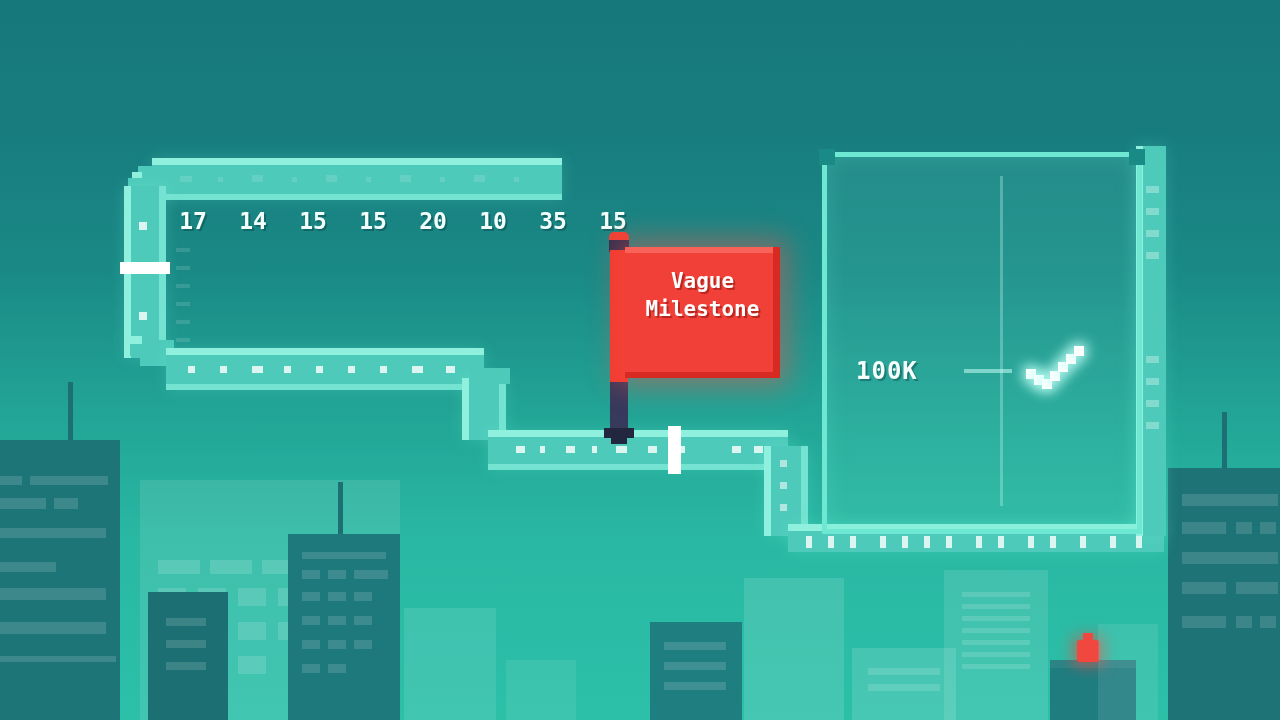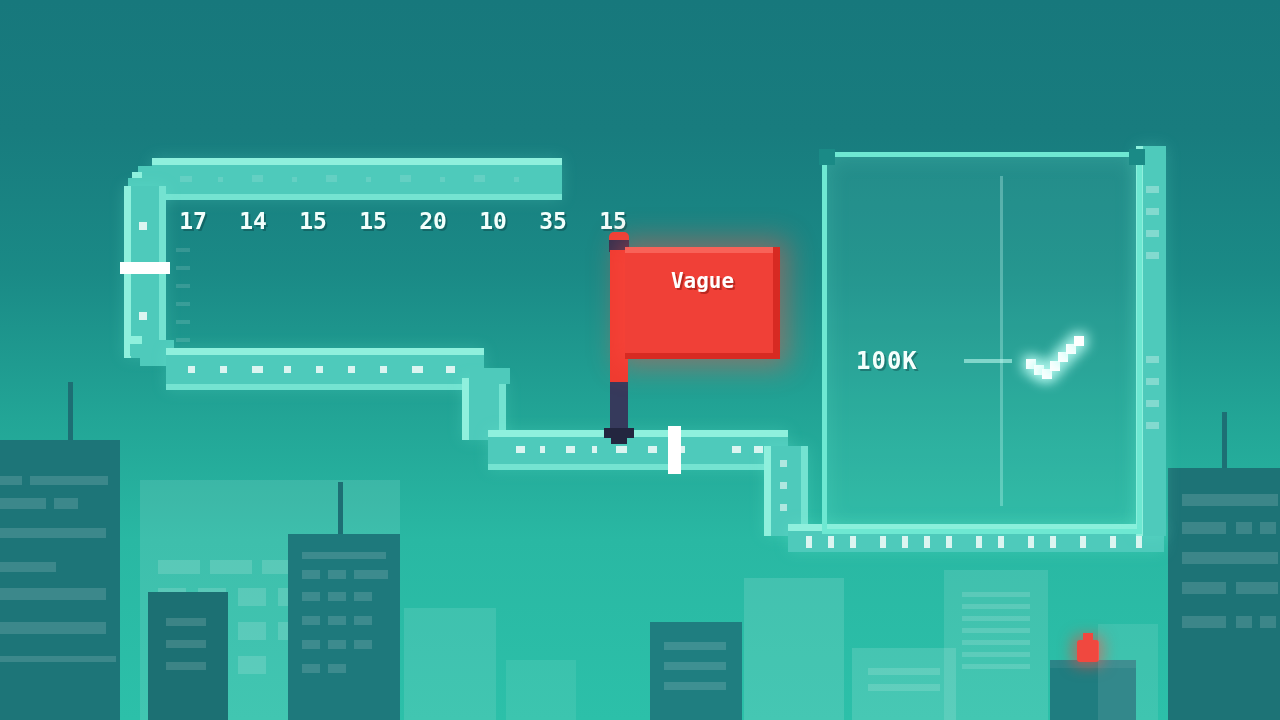--- a/index.html
+++ b/index.html
@@ -216,21 +216,21 @@
     width: 30px; height: 10px;
     background: #23263f;
   }
   .pole-foot {
     position: absolute; left: 11px; top: 203px;
     width: 16px; height: 9px;
     background: #23263f;
   }
   .banner {
     position: absolute; left: 25px; top: 15px;
-    width: 155px; height: 112px;
+    width: 155px; height: 131px;
     background: #f04037;
     box-shadow: 0 0 26px 8px rgba(255,80,70,0.45);
   }
   .banner .hi-top {
     position: absolute; left: 0; right: 0; top: 0; height: 6px;
     background: #f86258;
   }
   .banner .hi-right {
     position: absolute; top: 0; bottom: 0; right: 0; width: 7px;
     background: #d72a22;
@@ -492,21 +492,21 @@
   </div>
 
   <div id="panel">
     <div class="frame"></div>
     <div class="notch" style="left:-3px; top:-3px;"></div>
     <div class="notch" style="right:-3px; top:-3px;"></div>
     <div class="vline"></div>
 
 
 
-    <div class="checkrow" style="top:188px;">
+    <div class="checkrow" style="top:198px;">
       <span class="lbl">100K</span>
       <span class="connector"></span>
       <span class="tick">
         <i style="left:2px; top:24px; width:10px; height:10px;"></i>
         <i style="left:10px; top:30px; width:10px; height:10px;"></i>
         <i style="left:18px; top:34px; width:10px; height:10px;"></i>
         <i style="left:26px; top:26px; width:10px; height:10px;"></i>
         <i style="left:34px; top:17px; width:10px; height:10px;"></i>
         <i style="left:42px; top:9px; width:10px; height:10px;"></i>
         <i style="left:50px; top:1px; width:10px; height:10px;"></i>
@@ -522,17 +522,18 @@
     <div class="pole-red"></div>
     <div class="pole-dark"></div>
     <div class="pole-base"></div>
     <div class="pole-foot"></div>
     <div class="banner">
       <div class="hi-top"></div>
       <div class="hi-right"></div>
       <div class="hi-bot"></div>
       <div class="txt">
         <div>Vague</div>
+        <div>Milestone</div>
       </div>
     </div>
   </div>
 
 </div>
 
 </body></html>

